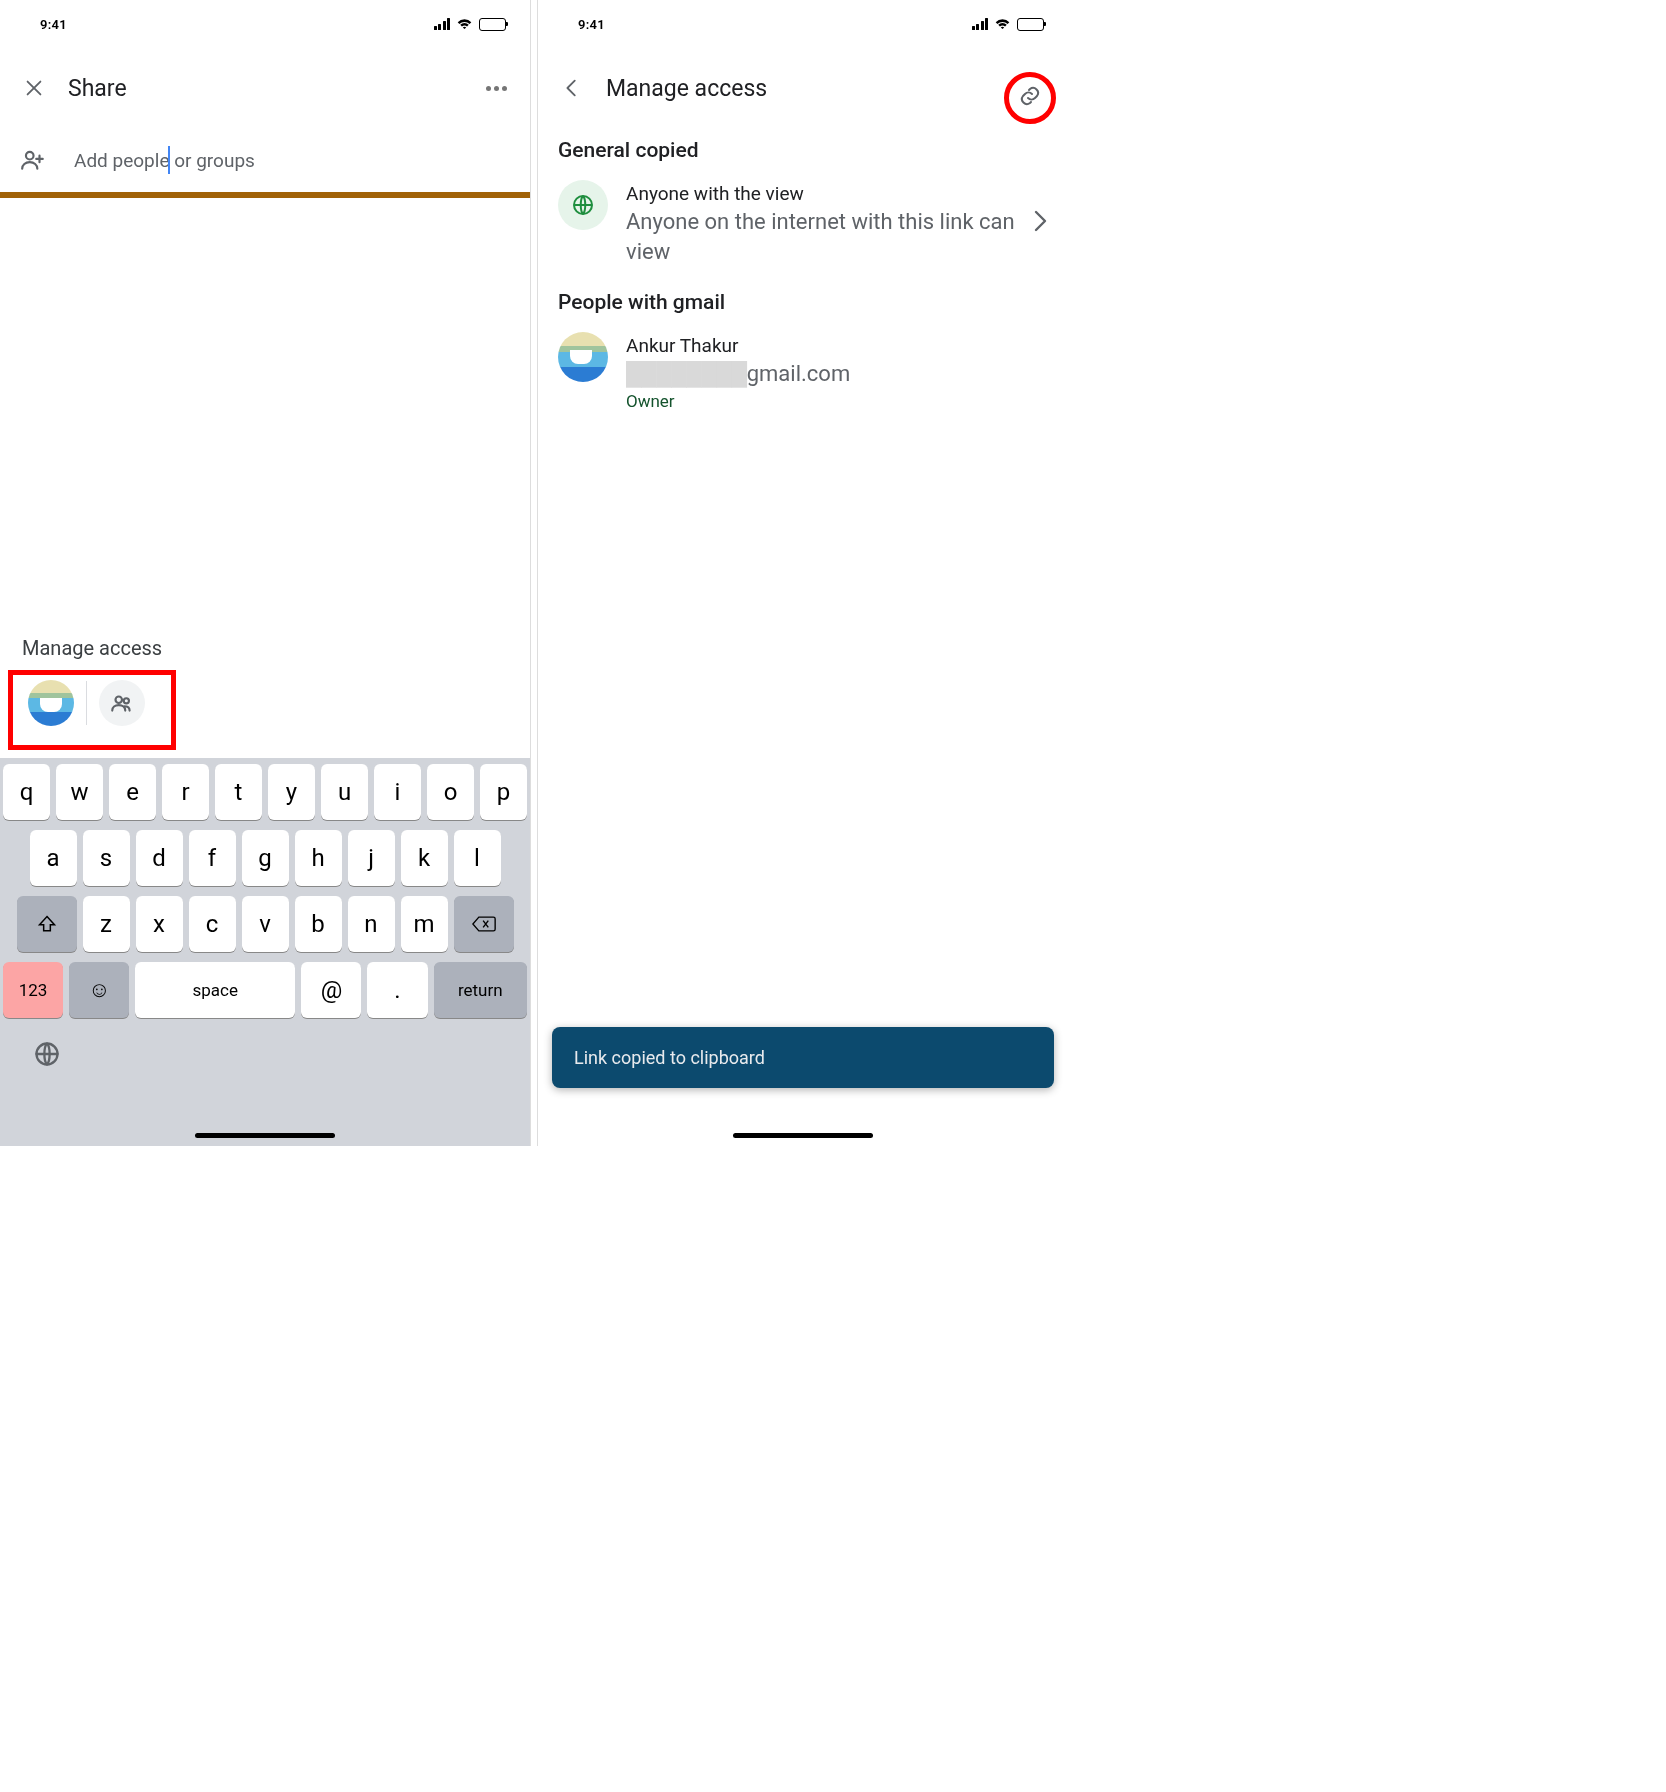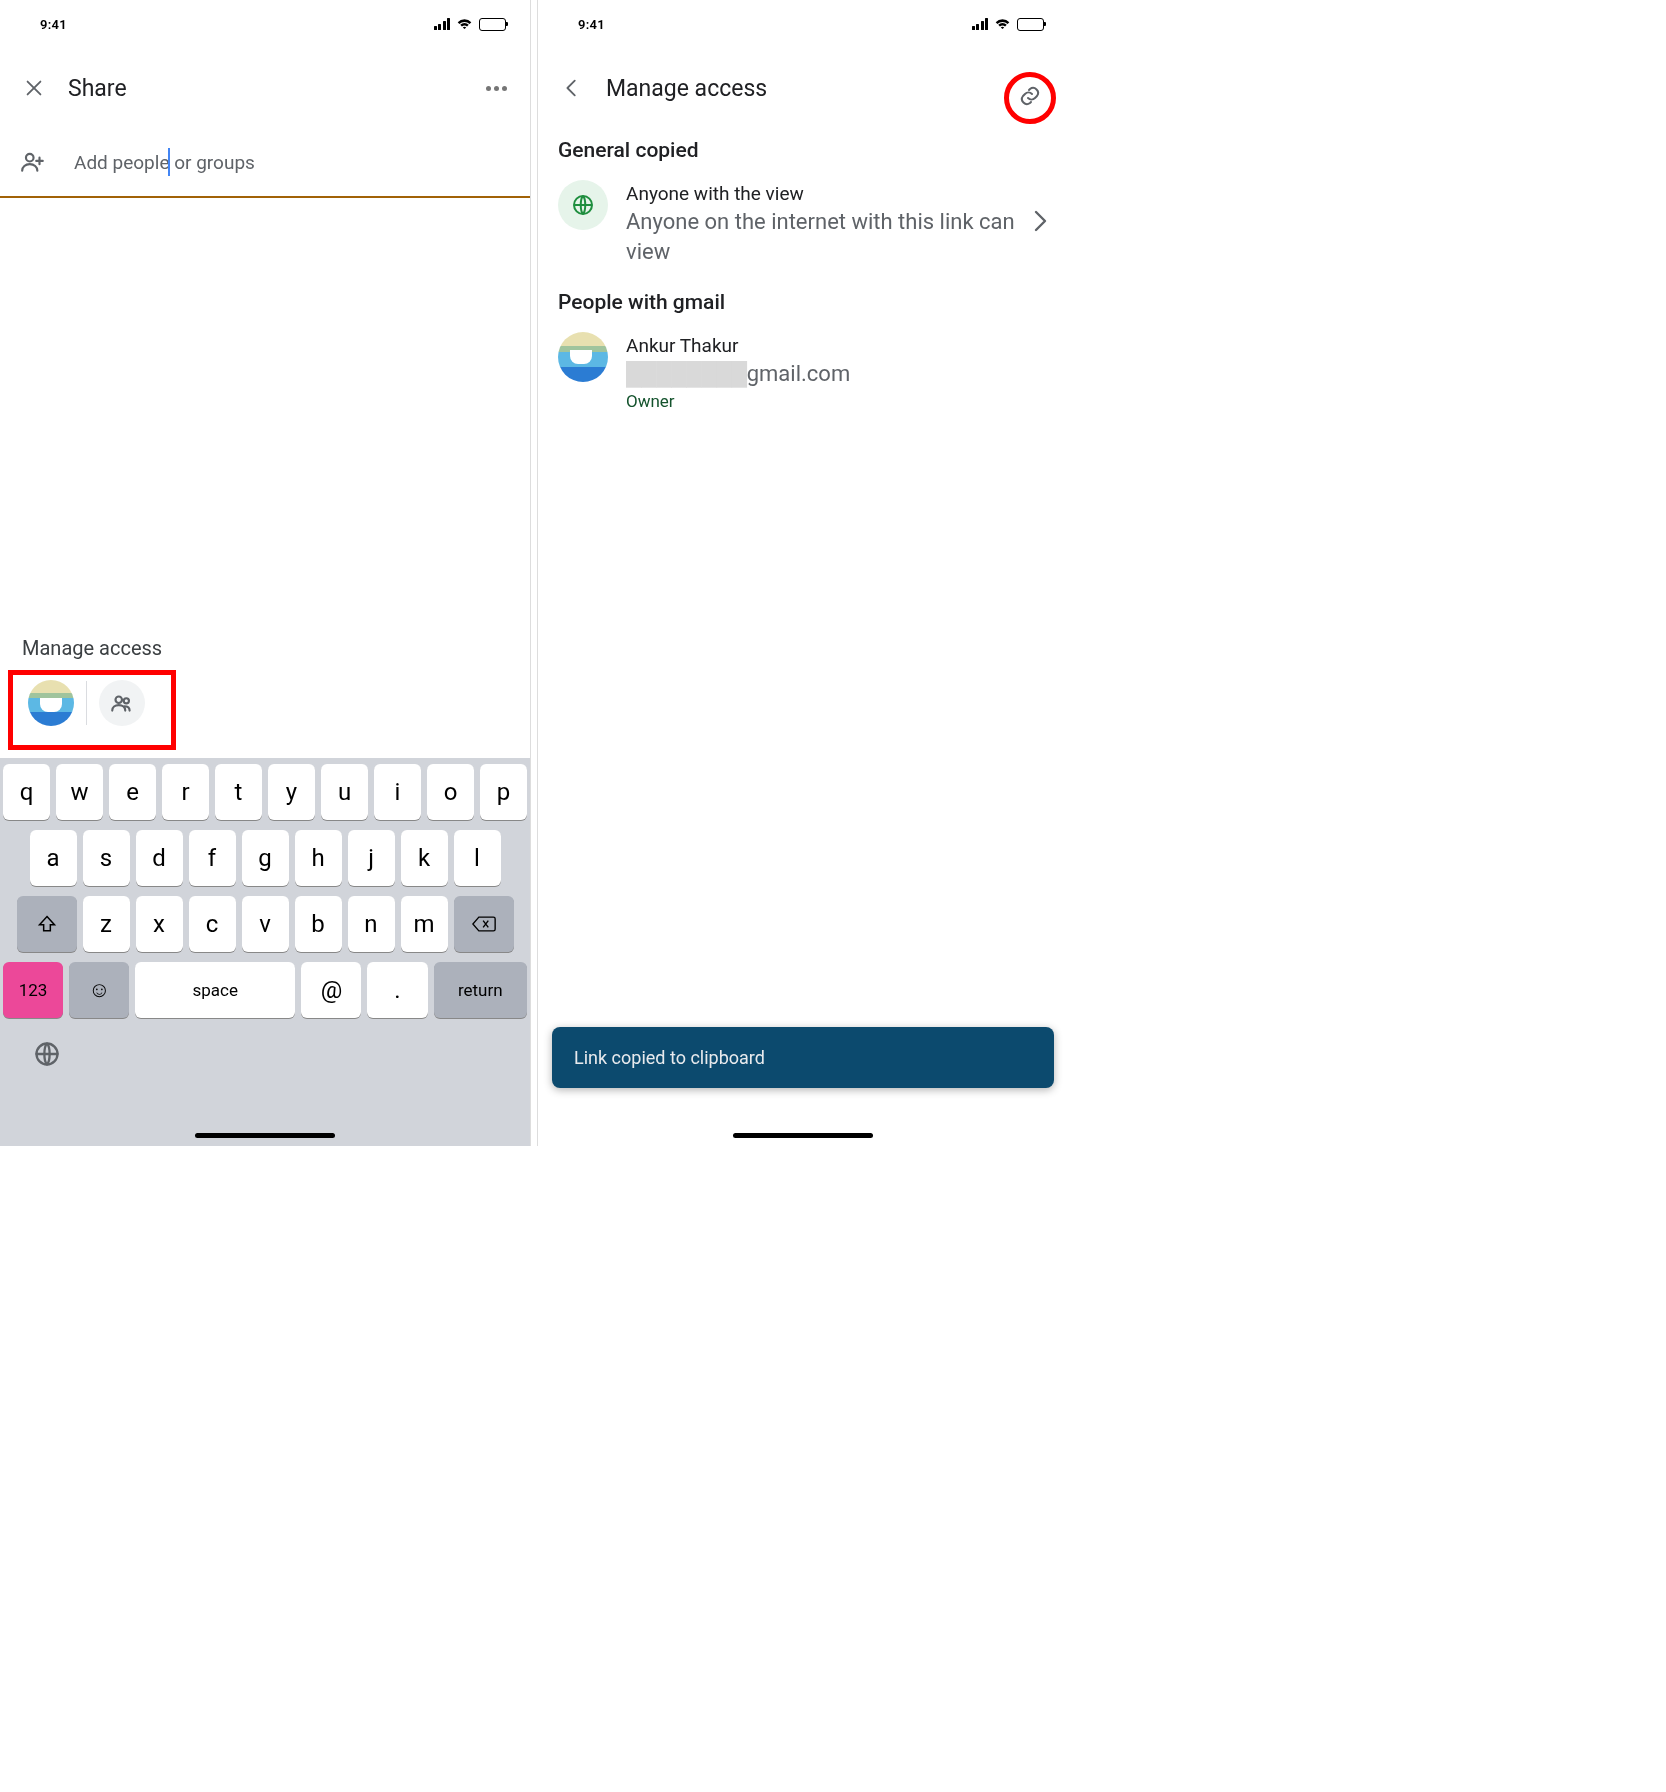--- a/index.html
+++ b/index.html
@@ -21,21 +21,21 @@
   .battery .fill { background: #000; height: 100%; width: 100%; border-radius: 1px; }
 
   
   .app-header { display: flex; align-items: center; height: 80px; padding: 0 20px; gap: 20px; }
   .app-header .title { font-size: 23px; color: #202124; flex: 1; }
   .icon-btn { width: 28px; height: 28px; display: flex; align-items: center; justify-content: center; color: #5f6368; }
   .dots { display: flex; gap: 3px; }
   .dots span { width: 5px; height: 5px; border-radius: 50%; background: #767676; }
 
   
-  .add-row { display:flex; align-items:center; height:70px; padding: 0 20px; gap: 26px; border-bottom: 2px solid #a16207; }
+  .add-row { display:flex; align-items:center; height:70px; padding: 0 20px; gap: 26px; border-bottom: 6px solid #a16207; }
   .add-row input { border: none; outline: none; font-size: 19px; color: #202124; flex: 1; background: transparent; }
   .add-row input::placeholder { color: #5f6368; }
   .cursor-bar { width: 2px; height: 28px; background: #4285f4; position: absolute; left: 96px; }
   .add-row-wrap { position: relative; flex:1; display:flex; align-items:center; }
 
   
   .manage-strip { position:absolute; left:0; right:0; top:636px; padding: 0 22px; }
   .manage-strip h3 { font-size: 20px; font-weight: 400; color:#3c4043; margin-bottom: 14px; }
   .avatars-box { display:inline-flex; align-items:center; gap: 12px; padding: 6px; }
   .avatar { width: 46px; height: 46px; border-radius: 50%; overflow:hidden; position:relative; }
@@ -50,21 +50,21 @@
   .krow { display:flex; gap:6px; justify-content:center; margin-bottom:10px; }
   .key { background:#fff; border-radius:6px; box-shadow: 0 1px 0 #888; height:56px; display:flex; align-items:center; justify-content:center; font-size:24px; color:#000; flex:1; }
   .krow.top .key { max-width: 47px; }
   .krow.mid { padding: 0 26px; } .krow.mid .key { max-width:47px; }
   .krow.bot .key { max-width:47px; }
   .key.func { background:#acb1bb; }
   .key.wide { max-width: none; min-width: 60px; flex:1.3; }
   .krow.four { gap:6px; } .krow.four .key { max-width:none; }
   .krow.four .space { flex: 2.4; font-size:17px; }
   .krow.four .ret { flex: 1.4; font-size:17px; background:#acb1bb; }
-  .krow.four .num { flex: 0.9; font-size:17px; background:#ec4899; }
+  .krow.four .num { flex: 0.9; font-size:17px; background:#fca5a5; }
   .krow.four .emoji { flex: 0.9; background:#acb1bb; font-size:22px; }
   .krow.four .at { flex: 0.9; }
   .krow.four .dot { flex: 0.9; }
   .kb-bottom { display:flex; justify-content:flex-start; padding: 12px 30px; }
   .globe-k { font-size: 28px; color:#50555c; }
   .home-ind { position:absolute; bottom:8px; left:50%; transform:translateX(-50%); width:140px; height:5px; background:#000; border-radius:3px; }
 
   
   .section-h { font-size: 21px; font-weight:500; color:#202124; padding: 10px 20px 14px; }
   .list-row { display:flex; align-items:flex-start; padding: 4px 20px 14px; gap:18px; }

